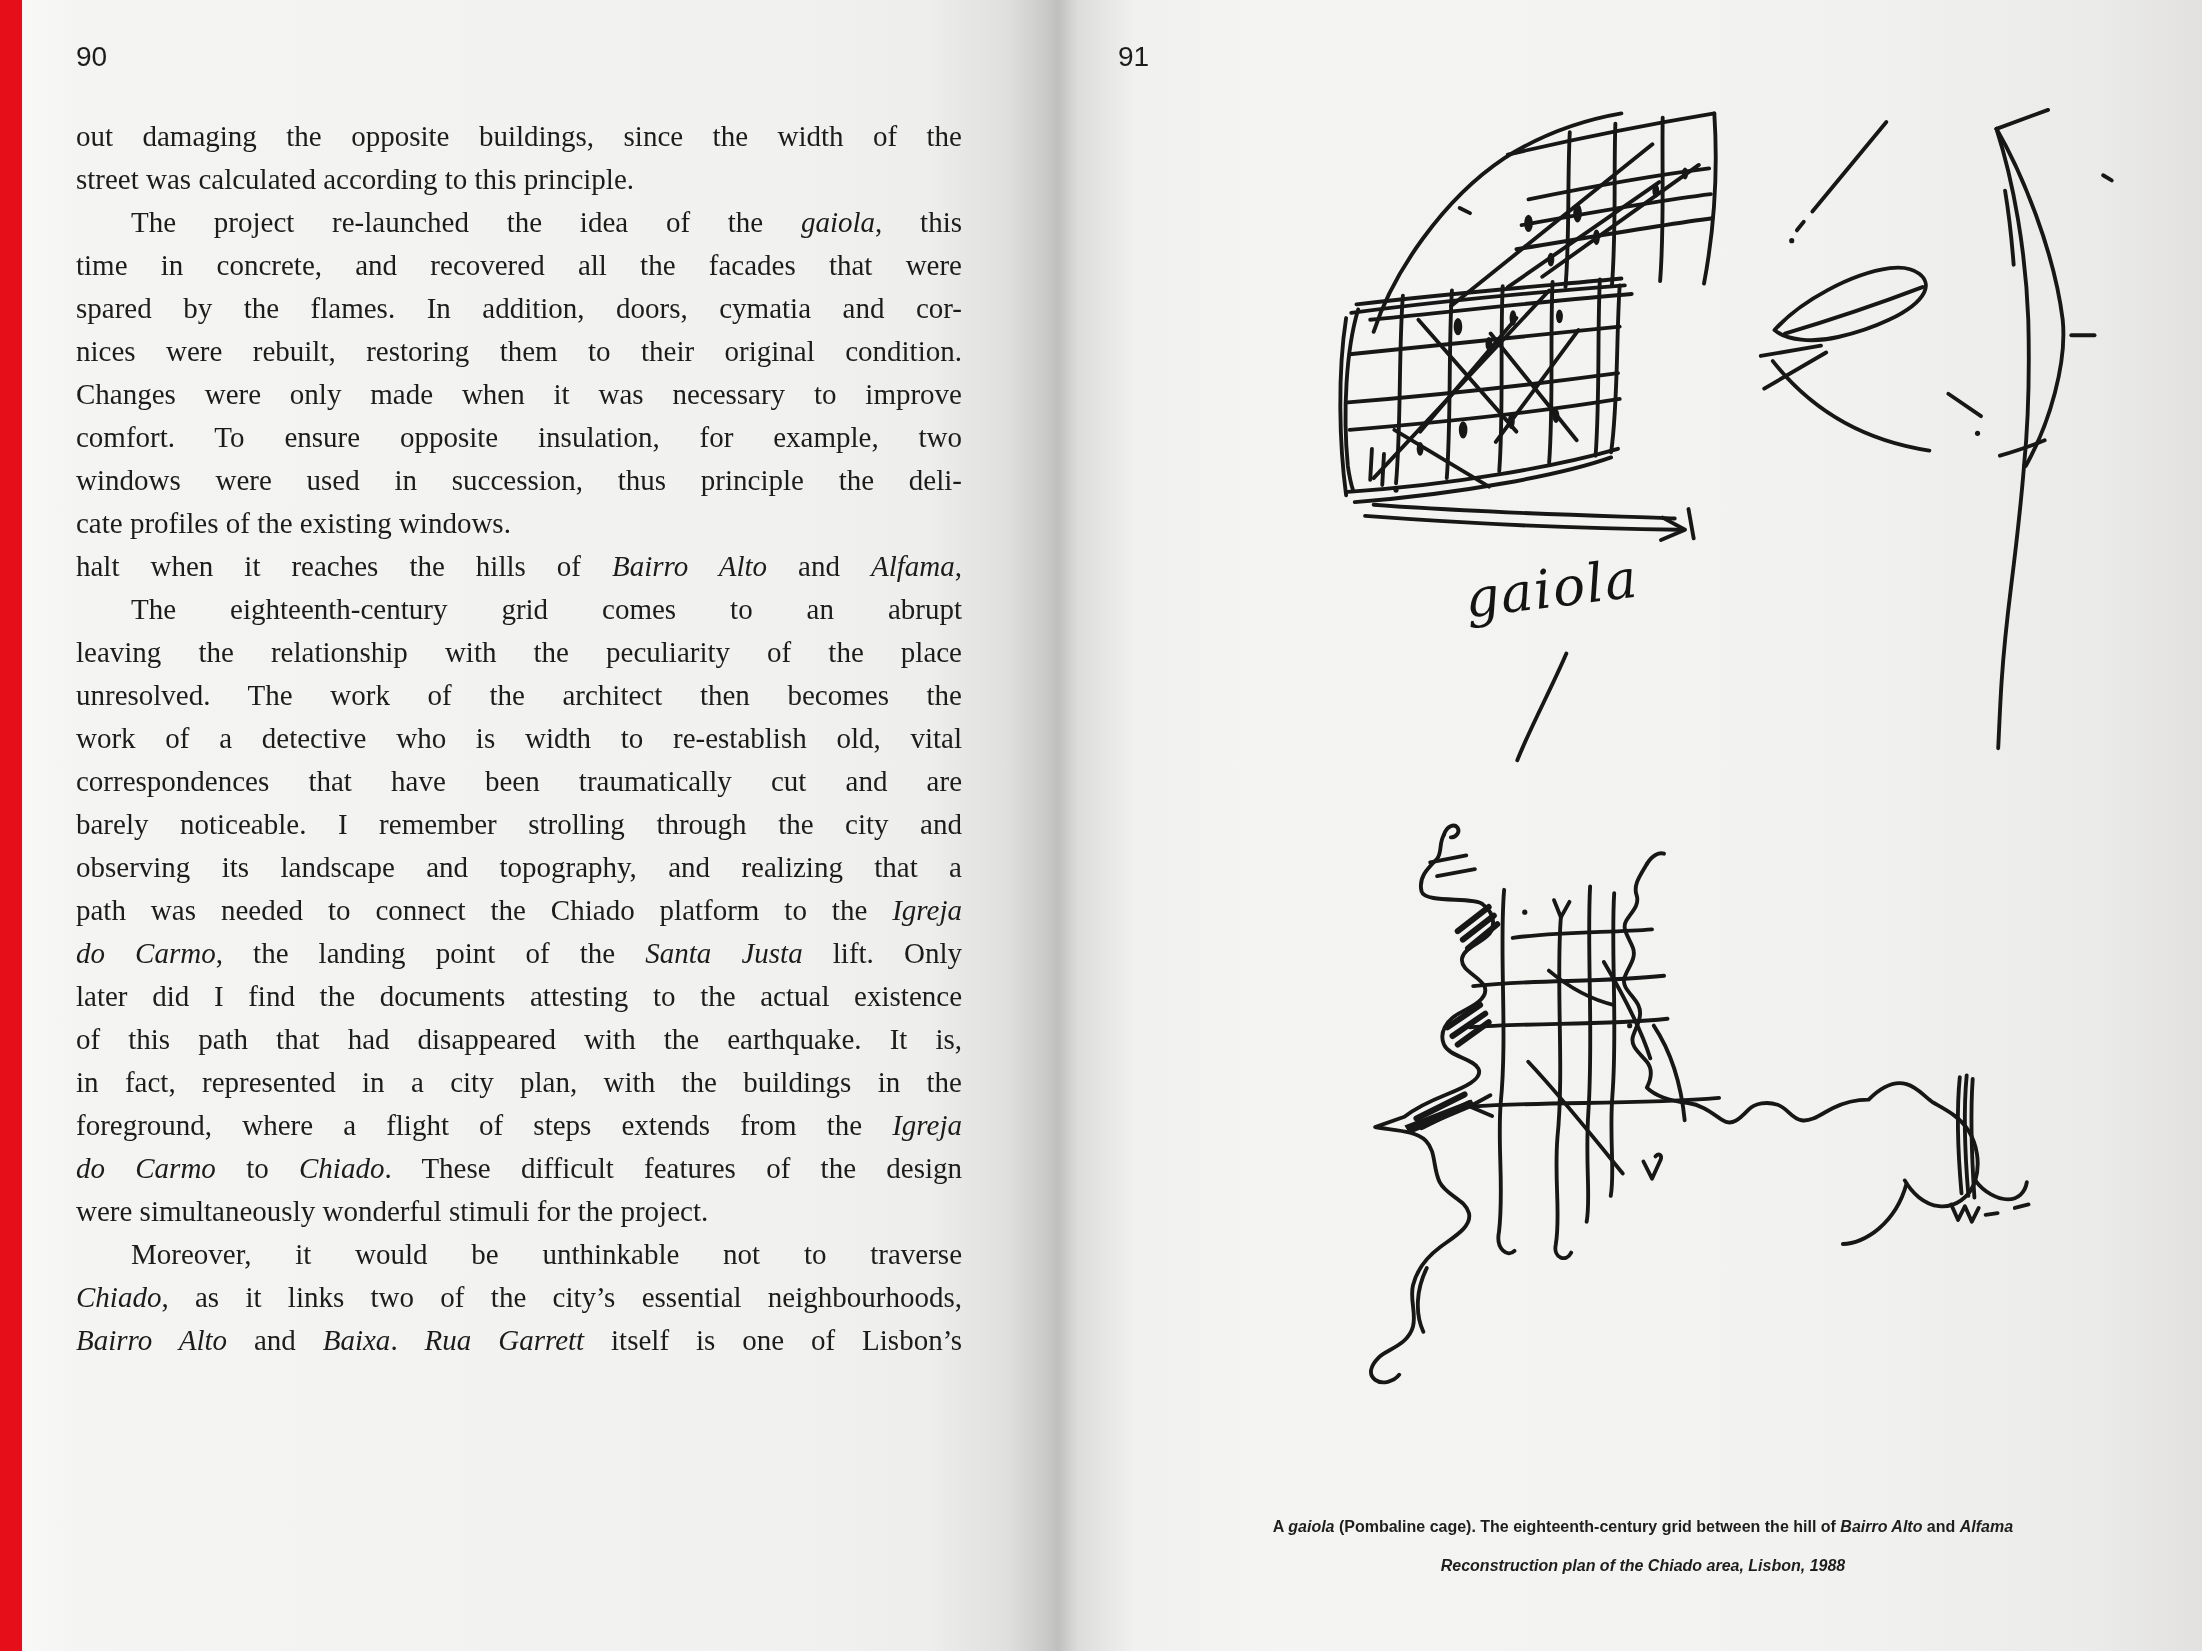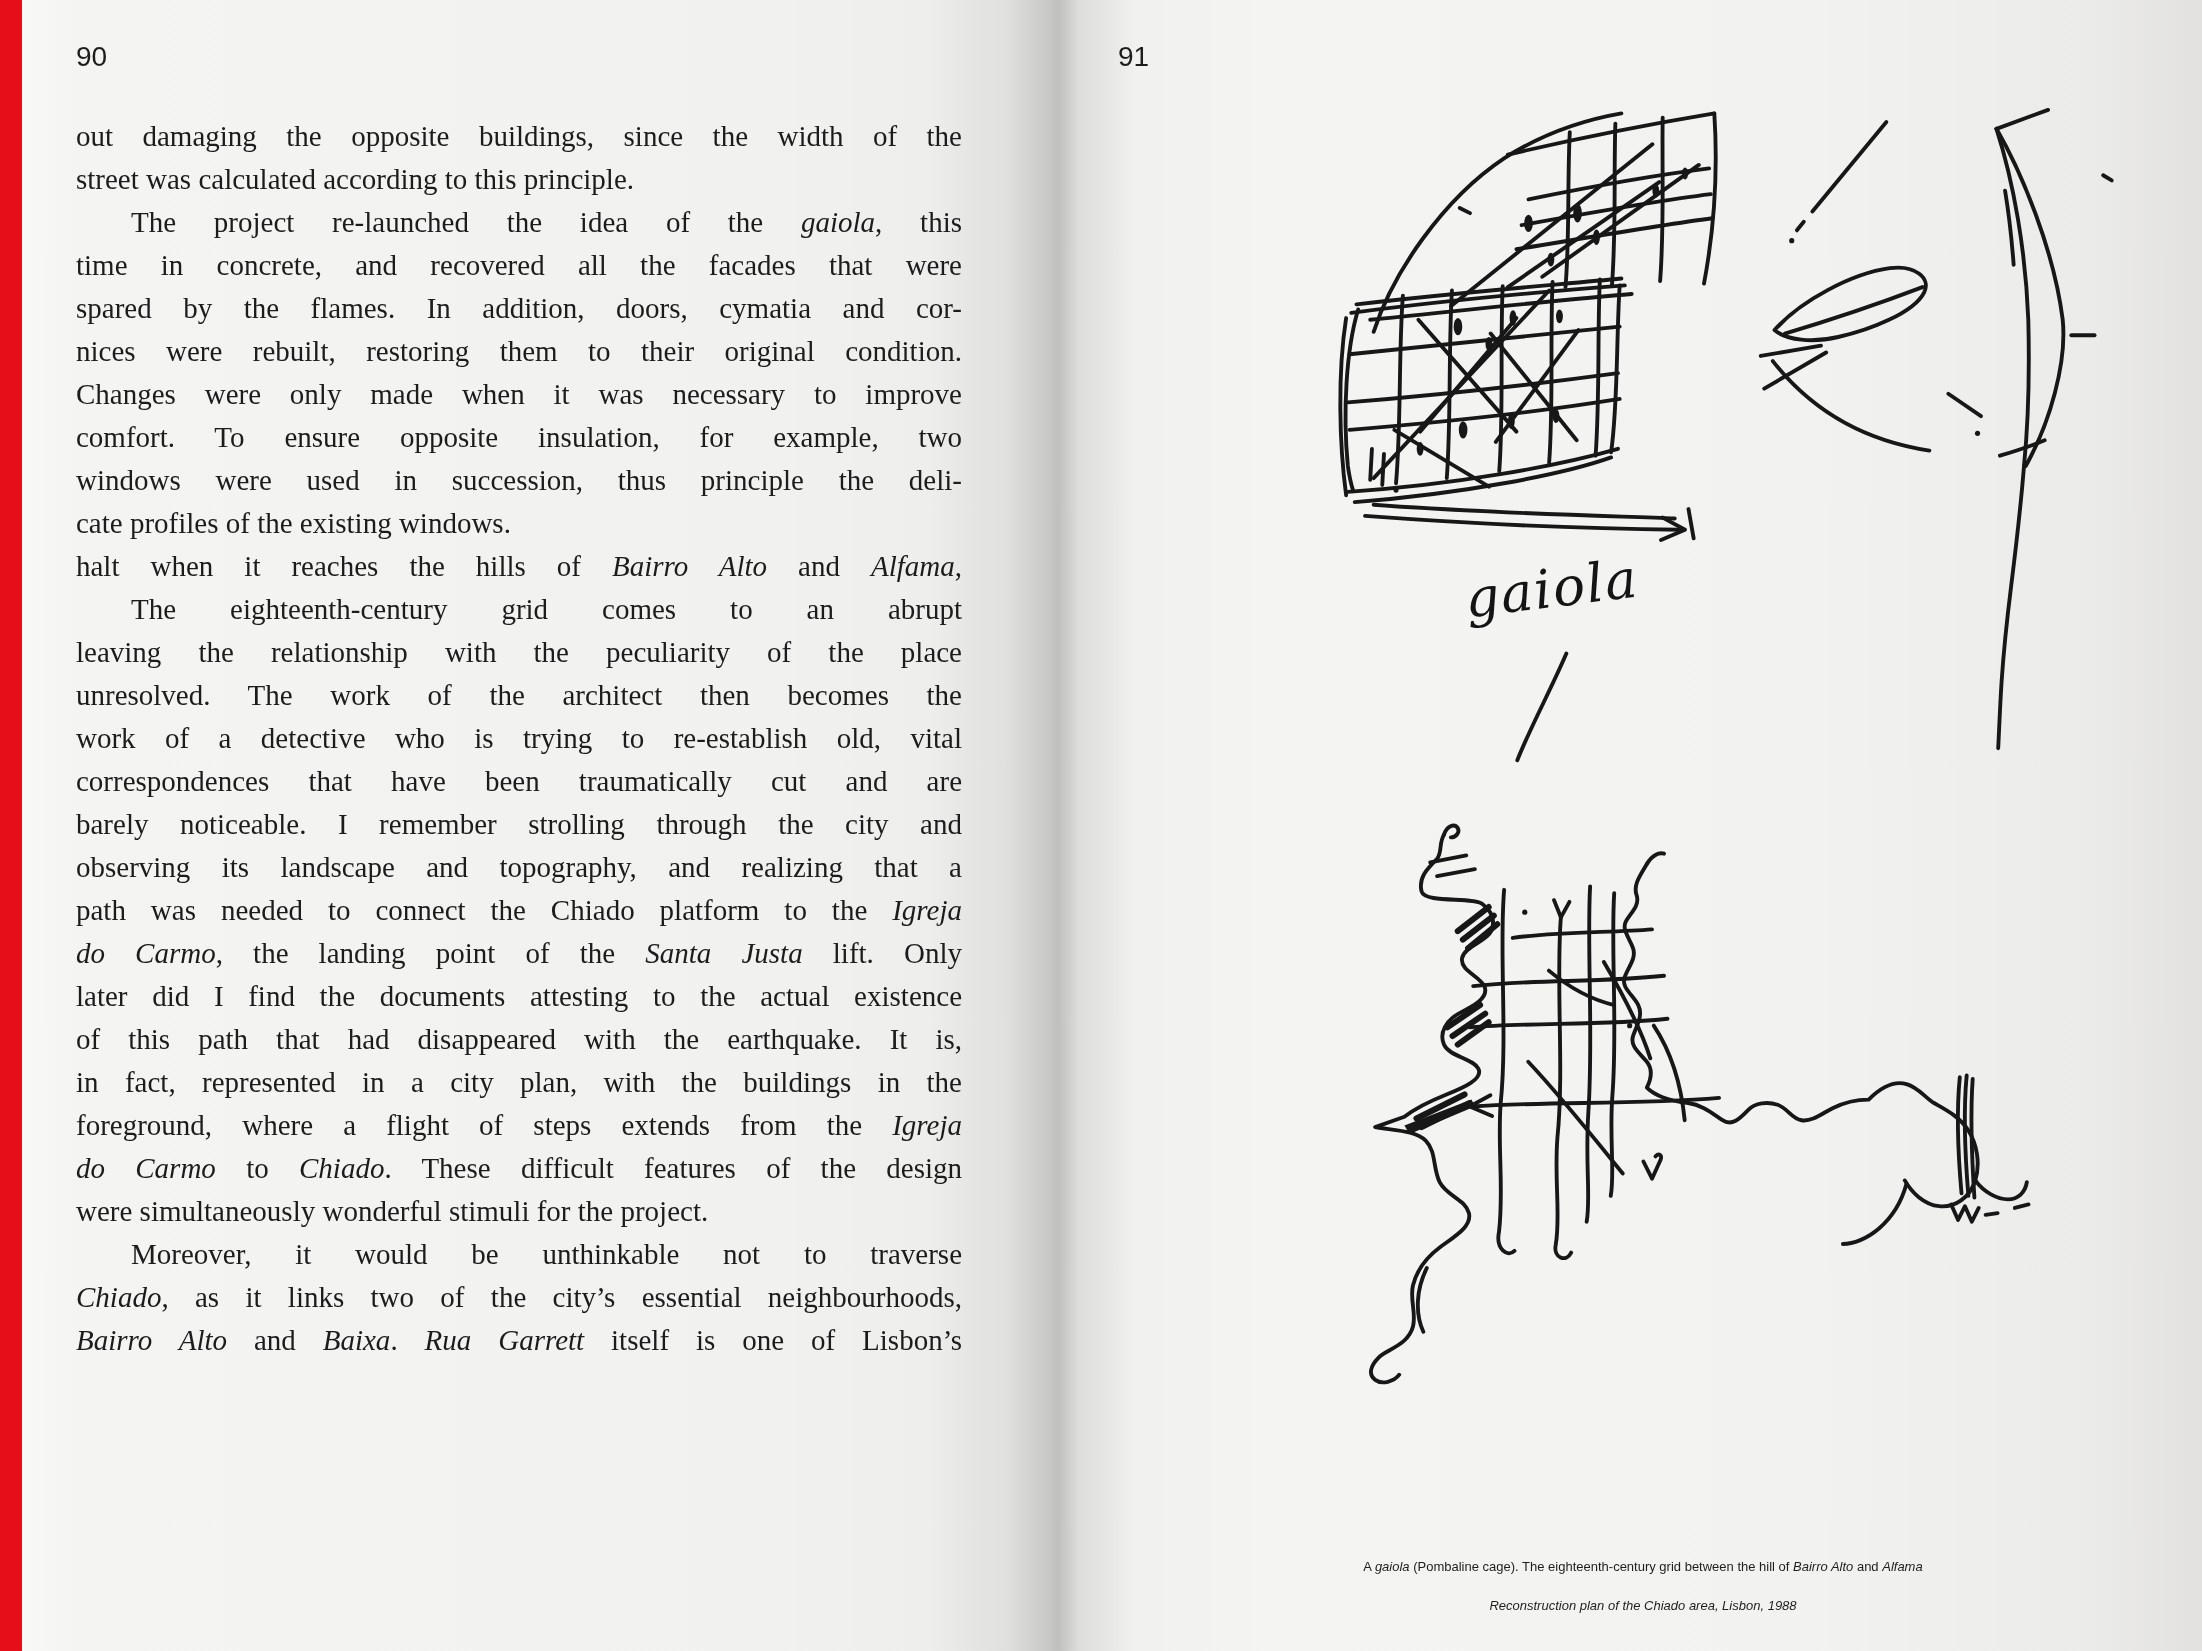--- a/index.html
+++ b/index.html
@@ -39,21 +39,21 @@
   .tline.just{text-align-last:justify;-moz-text-align-last:justify;}
   .tline.endp{text-align-last:left;-moz-text-align-last:left;}
   .tline.indent{text-indent:55px;}
   .tline i{font-style:italic;}
   .sketch{position:absolute;}
   #sketch-top{left:1291px;top:60px;width:912px;height:714px;}
   #sketch-bottom{left:1342px;top:809px;width:706px;height:662px;}
   .caption{
     position:absolute;left:1127px;top:1507px;width:1032px;
     text-align:center;font-family:"Liberation Sans",sans-serif;
-    font-weight:400;font-size:13px;line-height:39px;color:#1e1e1e;margin-top:40px;
+    font-weight:700;font-size:16px;line-height:39px;color:#1e1e1e;
   }
   .caption i{font-style:italic;}
 </style>
 </head>
 <body>
 
 <div class="spread">
   <div class="gutter-shadow"></div>
   <div class="red-strip"></div>
 
@@ -67,21 +67,21 @@
         <div class="tline just">spared by the flames. In addition, doors, cymatia and cor-</div>
         <div class="tline just">nices were rebuilt, restoring them to their original condition.</div>
         <div class="tline just">Changes were only made when it was necessary to improve</div>
         <div class="tline just">comfort. To ensure opposite insulation, for example, two</div>
         <div class="tline just">windows were used in succession, thus principle the deli-</div>
         <div class="tline endp">cate profiles of the existing windows.</div>
         <div class="tline just">halt when it reaches the hills of <i>Bairro Alto</i> and <i>Alfama</i>,</div>
         <div class="tline indent just">The eighteenth-century grid comes to an abrupt</div>
         <div class="tline just">leaving the relationship with the peculiarity of the place</div>
         <div class="tline just">unresolved. The work of the architect then becomes the</div>
-        <div class="tline just">work of a detective who is trying to re-establish old, vital</div>
+        <div class="tline just">work of a detective who is width to re-establish old, vital</div>
         <div class="tline just">correspondences that have been traumatically cut and are</div>
         <div class="tline just">barely noticeable. I remember strolling through the city and</div>
         <div class="tline just">observing its landscape and topography, and realizing that a</div>
         <div class="tline just">path was needed to connect the Chiado platform to the <i>Igreja</i></div>
         <div class="tline just"><i>do Carmo</i>, the landing point of the <i>Santa Justa</i> lift. Only</div>
         <div class="tline just">later did I find the documents attesting to the actual existence</div>
         <div class="tline just">of this path that had disappeared with the earthquake. It is,</div>
         <div class="tline just">in fact, represented in a city plan, with the buildings in the</div>
         <div class="tline just">foreground, where a flight of steps extends from the <i>Igreja</i></div>
         <div class="tline just"><i>do Carmo</i> to <i>Chiado</i>. These difficult features of the design</div>

